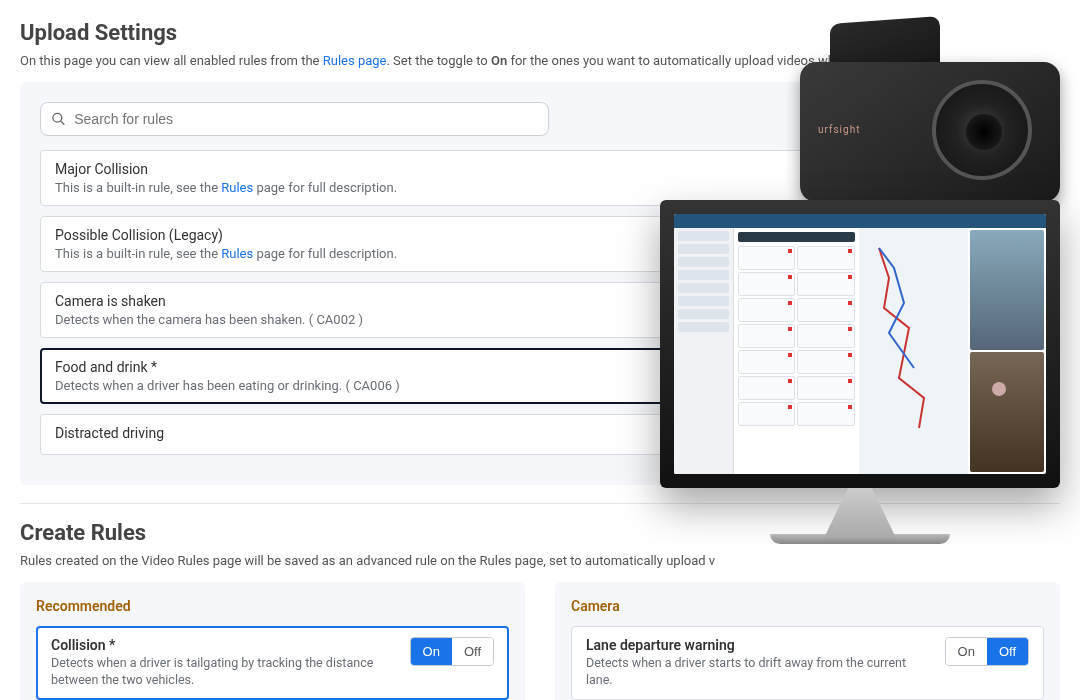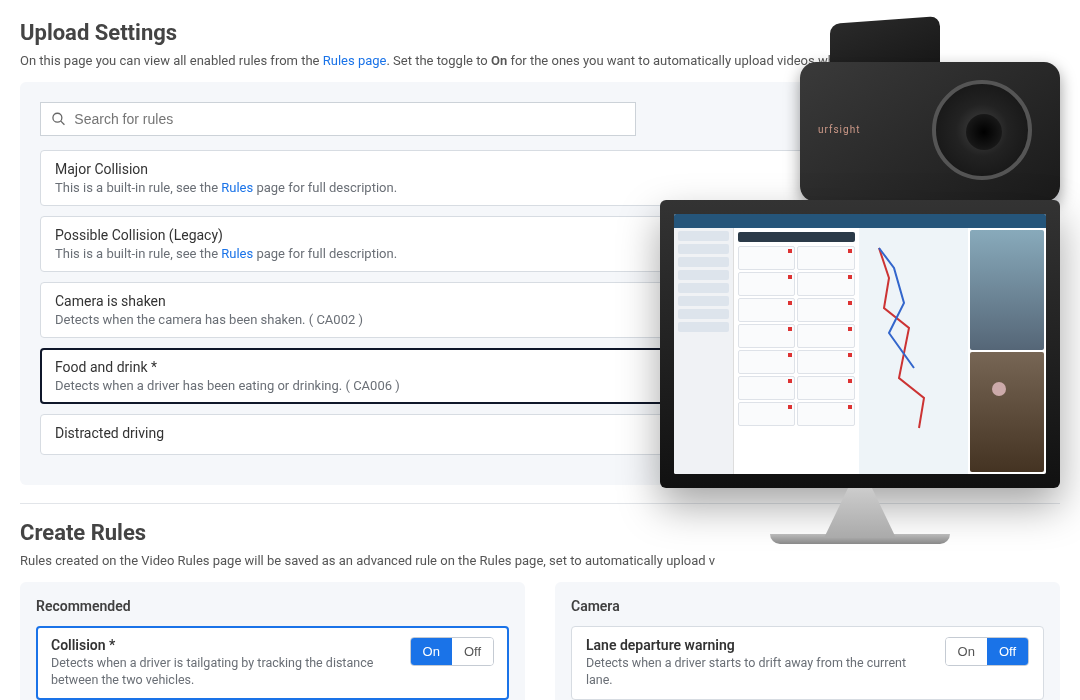--- a/index.html
+++ b/index.html
@@ -7,35 +7,35 @@
 
     .page { padding: 20px 20px 0 20px; }
 
     h1.title { font-size: 22px; font-weight: 700; color: #444; margin-bottom: 8px; }
     .subtext { font-size: 13px; color: #555; margin-bottom: 14px; }
     .link-text { color: #1a73e8; }
     .bold { font-weight: 600; }
 
     .panel { background: #f5f7fa; border-radius: 6px; padding: 20px; margin-bottom: 18px; }
 
-    .search-wrap { background: #fff; border: 1px solid #ccd2d8; border-radius: 0; padding: 8px 10px; display: flex; align-items: center; gap: 8px; width: 596px; margin-bottom: 14px; }
+    .search-wrap { background: #fff; border: 1px solid #ccd2d8; border-radius: 8px; padding: 8px 10px; display: flex; align-items: center; gap: 8px; width: 509px; margin-bottom: 14px; }
     .search-wrap input { border: none; outline: none; font-size: 14px; width: 100%; color: #555; }
     .search-wrap svg { width: 16px; height: 16px; stroke: #666; fill: none; stroke-width: 2; }
 
     .rule-card { background: #fff; border: 1px solid #d7dce2; border-radius: 4px; padding: 10px 14px; margin-bottom: 10px; }
     .rule-card.selected { border: 2px solid #0f172a; padding: 9px 13px; }
     .rule-title { font-size: 14px; font-weight: 400; color: #333; margin-bottom: 3px; }
     .rule-desc { font-size: 13px; color: #6a6f76; }
 
     hr.sep { border: none; border-top: 1px solid #e2e5e9; margin: 4px 0 16px 0; }
 
     .cols { display: flex; gap: 30px; }
     .col { flex: 1; }
     .group-box { background: #f5f7fa; border-radius: 6px; padding: 16px 16px 20px 16px; }
-    .group-title { font-size: 14px; font-weight: 600; color: #404040; margin-bottom: 12px; }
+    .group-title { font-size: 14px; font-weight: 600; color: #a16207; margin-bottom: 12px; }
     .subcard { background: #fff; border: 1px solid #d7dce2; border-radius: 4px; padding: 10px 14px; display: flex; justify-content: space-between; align-items: flex-start; }
     .subcard.selected { border: 2px solid #1a73e8; padding: 9px 13px; }
     .subcard .left { flex: 1; }
     .subcard-title { font-size: 14px; font-weight: 600; color: #333; margin-bottom: 2px; }
     .subcard-desc { font-size: 12.5px; color: #6a6f76; line-height: 1.35; }
 
     .toggle-group { display: flex; border: 1px solid #c5cbd3; border-radius: 4px; overflow: hidden; margin-left: 12px; flex-shrink: 0; }
     .toggle-btn { padding: 6px 12px; font-size: 13px; cursor: pointer; background: #fff; color: #555; border: none; }
     .toggle-btn.active { background: #1a73e8; color: #fff; }
 

